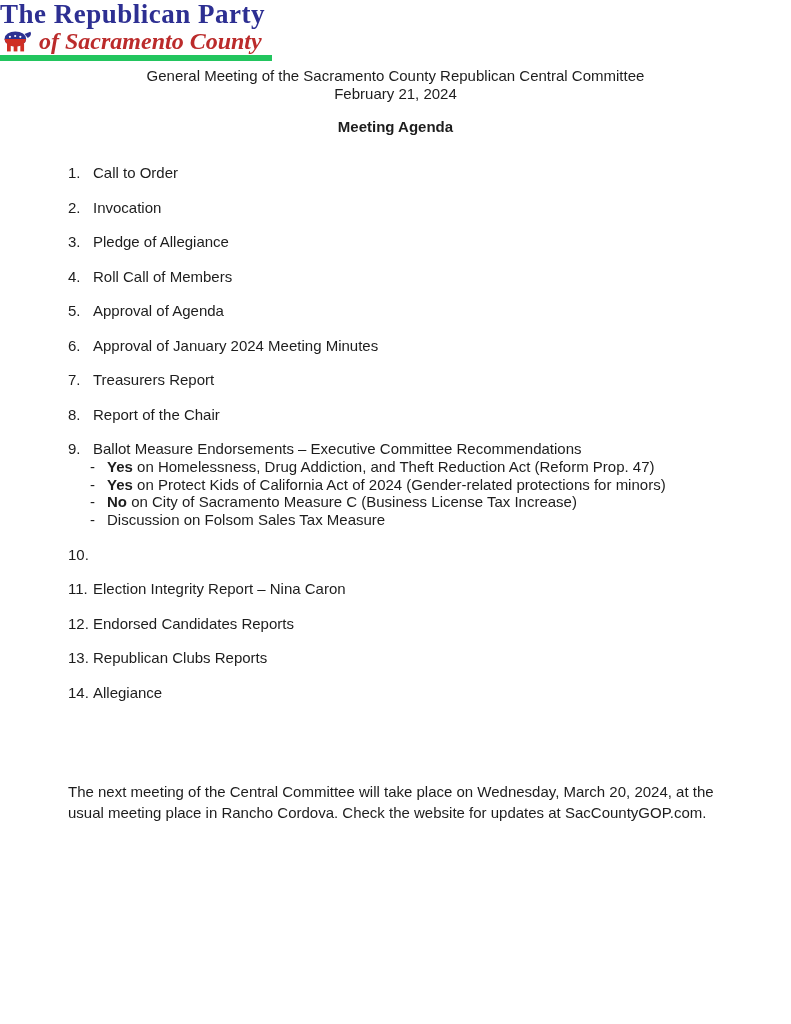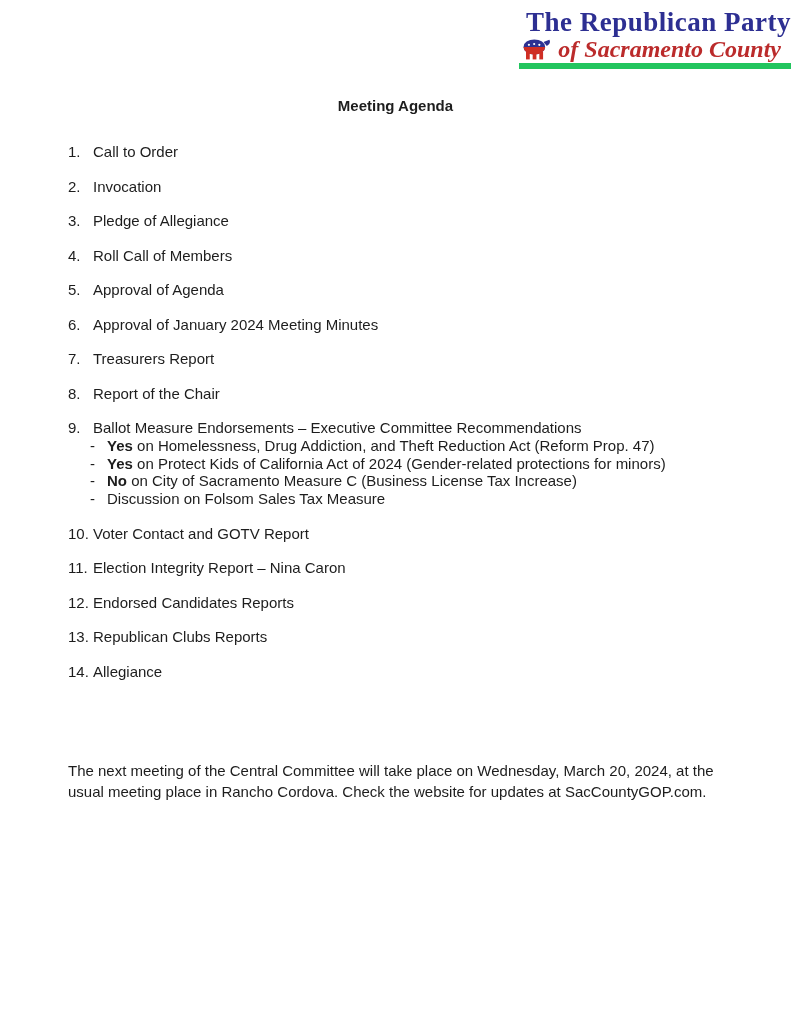--- a/index.html
+++ b/index.html
@@ -7,21 +7,21 @@
     position: relative;
     width: 791px;
     height: 1024px;
     background: #ffffff;
     font-family: "Liberation Sans", sans-serif;
     font-size: 15px;
     color: #1d1d1d;
     overflow: hidden;
   }
   
-  .logo { padding-top: 8px; text-align: right; }
+  .logo { padding-top: 0; text-align: left; }
   .logo-title {
     font-family: "Liberation Serif", serif;
     font-weight: 700;
     font-size: 27px;
     line-height: 28px;
     color: #2d2f92;
     letter-spacing: 0.5px;
   }
   .logo-sub-row {
     display: inline-flex;
@@ -34,21 +34,21 @@
   .logo-sub {
     font-family: "Liberation Serif", serif;
     font-style: italic;
     font-weight: 700;
     font-size: 24px;
     line-height: 25px;
     color: #bb2b2b;
   }
   
   .meeting-head { margin-top: 6px; text-align: center; line-height: 17.5px; }
-  .agenda-title { margin-top: 28px; text-align: center; font-weight: 700; line-height: 17px; }
+  .agenda-title { margin-top: 16px; text-align: center; font-weight: 700; line-height: 17px; }
   
   .agenda { margin-top: 29px; }
   .item { margin-bottom: 17.5px; }
   .main-line { display: flex; line-height: 17px; }
   .num { flex: 0 0 25px; margin-left: 68px; }
   .txt { flex: 1; padding-right: 57px; }
   .subs { margin-top: 1px; }
   .sub { display: flex; line-height: 17.5px; }
   .dash { flex: 0 0 17px; margin-left: 90px; }
   .sub-txt { flex: 1; padding-right: 30px; }
@@ -83,20 +83,24 @@
           <rect x="22" y="19" width="4.5" height="9" fill="#cf2e24"></rect>
           <circle cx="9.5" cy="10.5" r="1.3" fill="#ffffff"></circle>
           <circle cx="15.8" cy="9.5" r="1.3" fill="#ffffff"></circle>
           <circle cx="22" cy="10.5" r="1.3" fill="#ffffff"></circle>
         </svg>
       </span>
       <span class="logo-sub">of Sacramento County</span>
     </div>
   </div>
 
+  <div class="meeting-head">
+    <div>General Meeting of the Sacramento County Republican Central Committee</div>
+    <div>February 21, 2024</div>
+  </div>
 
   <div class="agenda-title">Meeting Agenda</div>
 
   <div class="agenda">
 
     <div class="item">
       <div class="main-line">
         <span class="num">1.</span>
         <span class="txt">Call to Order</span>
       </div>
@@ -172,21 +176,20 @@
         <div class="sub">
           <span class="dash">-</span>
           <span class="sub-txt"><strong></strong><span>Discussion on Folsom Sales Tax Measure</span></span>
         </div>
       </div>
     </div>
 
     <div class="item">
       <div class="main-line">
         <span class="num">10.</span>
-        <span class="txt">Voter Contact and GOTV Report</span>
       </div>
     </div>
 
     <div class="item">
       <div class="main-line">
         <span class="num">11.</span>
         <span class="txt">Election Integrity Report – Nina Caron</span>
       </div>
     </div>
 

